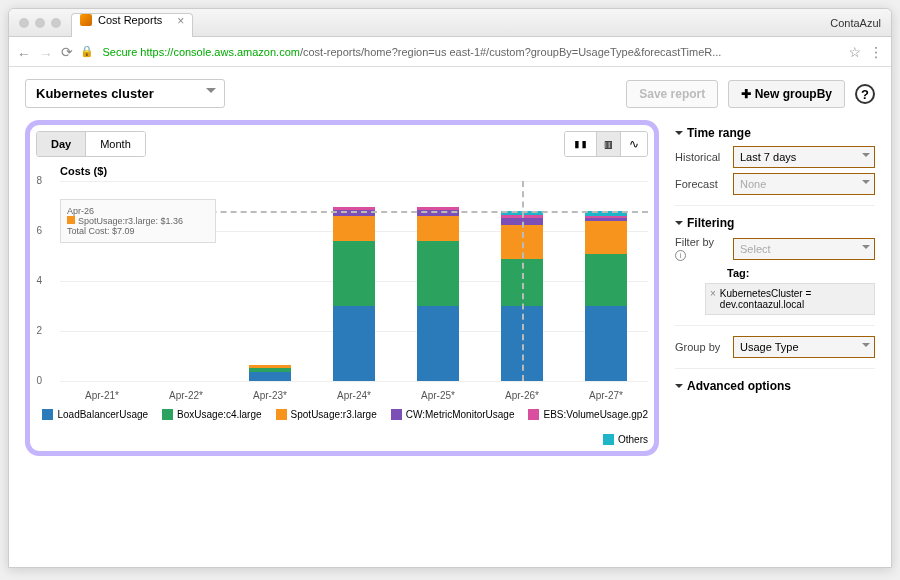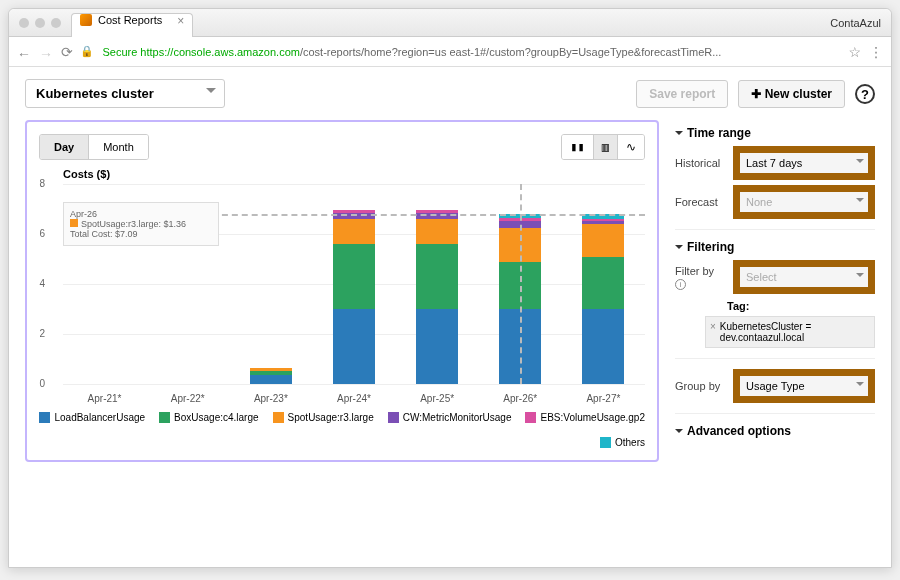--- a/index.html
+++ b/index.html
@@ -19,21 +19,21 @@
 .url .host{color:#0a0}
 .url .path{color:#666}
 .content{flex:1;padding:12px 16px;overflow:hidden}
 .topbar{display:flex;align-items:center;gap:10px;margin-bottom:12px}
 .dropdown{border:1px solid #ccc;border-radius:3px;padding:6px 30px 6px 10px;font-size:13px;font-weight:bold;position:relative;min-width:200px;background:#fff}
 .dropdown .caret{position:absolute;right:8px;top:8px;border:5px solid transparent;border-top-color:#888}
 .btn{border:1px solid #ccc;border-radius:3px;padding:6px 12px;font-size:12px;font-weight:bold;background:#f5f5f5;cursor:pointer}
 .btn.disabled{color:#bbb;background:#fafafa}
 .help{width:20px;height:20px;border:2px solid #333;border-radius:50%;text-align:center;font-weight:bold;font-size:13px;line-height:17px}
 .main{display:flex;gap:16px}
-.chartpane{flex:1;border:2px solid #c4b5fd;border-radius:4px;padding:12px}
+.chartpane{flex:1;border:5px solid #c4b5fd;border-radius:14px;padding:6px}
 .toolbar{display:flex;margin-bottom:8px}
 .seg{display:flex;border:1px solid #ccc;border-radius:3px;overflow:hidden}
 .seg button{border:none;padding:5px 14px;font-size:11px;background:#fff;cursor:pointer;border-right:1px solid #ccc}
 .seg button:last-child{border-right:none}
 .seg button.active{background:#e8e8e8;font-weight:bold}
 .seg.icons button{padding:5px 8px;font-size:12px;font-family:monospace}
 .charttitle{font-size:11px;font-weight:bold;padding-left:24px}
 .plot{position:relative;height:220px;margin:4px 0 0 24px}
 .yaxis{position:absolute;left:-18px;top:0;height:200px}
 .ytick{position:absolute;font-size:10px;color:#666;right:0}
@@ -47,21 +47,21 @@
 .dashline{position:absolute;left:0;right:0;border-top:2px dashed #bbb;z-index:3}
 .vdash{position:absolute;top:0;bottom:20px;border-left:2px dashed #bbb;z-index:3}
 .legend{display:flex;flex-wrap:wrap;gap:14px;justify-content:flex-end;font-size:10px;margin-top:8px}
 .legend span{display:flex;align-items:center;gap:4px}
 .swatch{width:11px;height:11px}
 .side{width:200px;font-size:12px}
 .sec-h{font-weight:bold;font-size:12px;margin:6px 0;display:flex;align-items:center;gap:4px}
 .sec-h::before{content:"";border:4px solid transparent;border-top-color:#333;margin-top:4px}
 .row{display:flex;align-items:center;gap:6px;margin:5px 0;font-size:11px}
 .row label{width:52px;color:#444}
-.sel{flex:1;border:7px solid #a16207;background:#f5f5f5;padding:4px 6px;font-size:11px;position:relative}
+.sel{flex:1;border:1px solid #a16207;background:#f5f5f5;padding:4px 6px;font-size:11px;position:relative}
 .sel.none{color:#aaa}
 .sel .c{position:absolute;right:4px;top:6px;border:4px solid transparent;border-top-color:#888}
 .tag-label{font-weight:bold;font-size:11px;margin:6px 0 4px 52px}
 .tag{background:#f0f0f0;border:1px solid #ddd;padding:4px;font-size:10px;display:flex;gap:4px;margin-left:30px}
 .tag .x{color:#888;cursor:pointer}
 hr{border:none;border-top:1px solid #eee;margin:10px 0}
 .info-i{display:inline-block;width:11px;height:11px;border:1px solid #888;border-radius:50%;font-size:8px;text-align:center;line-height:10px;color:#888}
 </style>
 </head>
 <body>
@@ -96,21 +96,21 @@
 
   <div class="content">
     <div class="topbar">
       <div class="dropdown">
         <span>Kubernetes cluster</span>
         <span class="caret"></span>
       </div>
       <div style="flex:1"></div>
       <button class="btn disabled">Save report</button>
       <button class="btn">
-        <span>✚ </span><span>New cluster</span>
+        <span>✚ </span><span>New groupBy</span>
       </button>
       <div class="help">?</div>
     </div>
 
     <div class="main">
       <div class="chartpane">
         <div class="toolbar">
           <div class="seg">
             <button class="active">Day</button>
             <button>Month</button>

